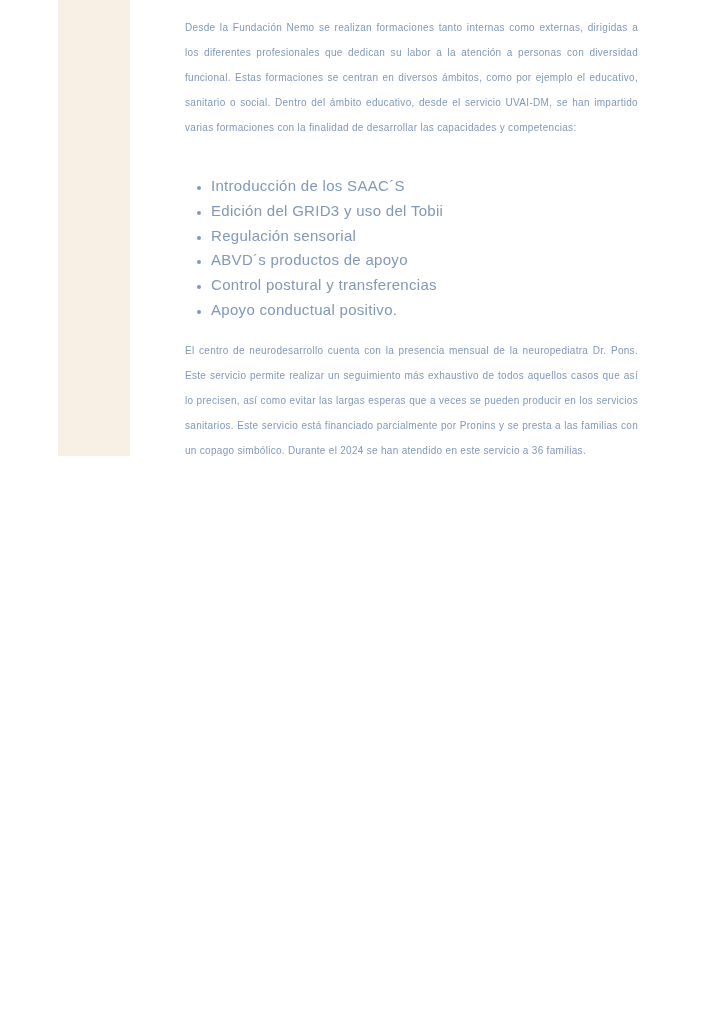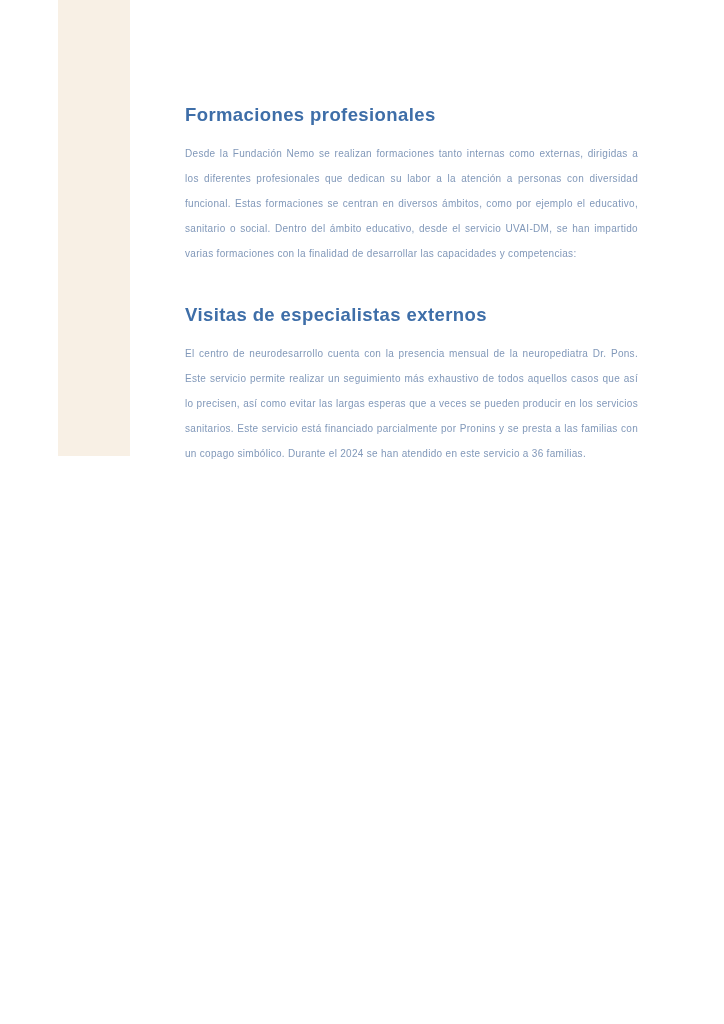--- a/index.html
+++ b/index.html
@@ -64,23 +64,29 @@
   }
 </style>
 </head>
 <body>
 
 <div>
   <div class="accent-bar"></div>
 
   <div class="content">
 
-    <h1 class="heading heading-1">Formaciones profesionales</h1>
 
     <p class="body-par">Desde la Fundación Nemo se realizan formaciones tanto internas como externas, dirigidas a los diferentes profesionales que dedican su labor a la atención a personas con diversidad funcional. Estas formaciones se centran en diversos ámbitos, como por ejemplo el educativo, sanitario o social. Dentro del ámbito educativo, desde el servicio UVAI-DM, se han impartido varias formaciones con la finalidad de desarrollar las capacidades y competencias:</p>
 
+    <ul class="bullet-list">
+      <li>Introducción de los SAAC´S</li>
+      <li>Edición del GRID3 y uso del Tobii</li>
+      <li>Regulación sensorial</li>
+      <li>ABVD´s productos de apoyo</li>
+      <li>Control postural y transferencias</li>
+      <li>Apoyo conductual positivo.</li>
+    </ul>
 
-    <h2 class="heading heading-2">Visitas de especialistas externos</h2>
 
     <p class="body-par">El centro de neurodesarrollo cuenta con la presencia mensual de la neuropediatra Dr. Pons. Este servicio permite realizar un seguimiento más exhaustivo de todos aquellos casos que así lo precisen, así como evitar las largas esperas que a veces se pueden producir en los servicios sanitarios. Este servicio está financiado parcialmente por Pronins y se presta a las familias con un copago simbólico. Durante el 2024 se han atendido en este servicio a 36 familias.</p>
 
   </div>
 </div>
 
 </body></html>

